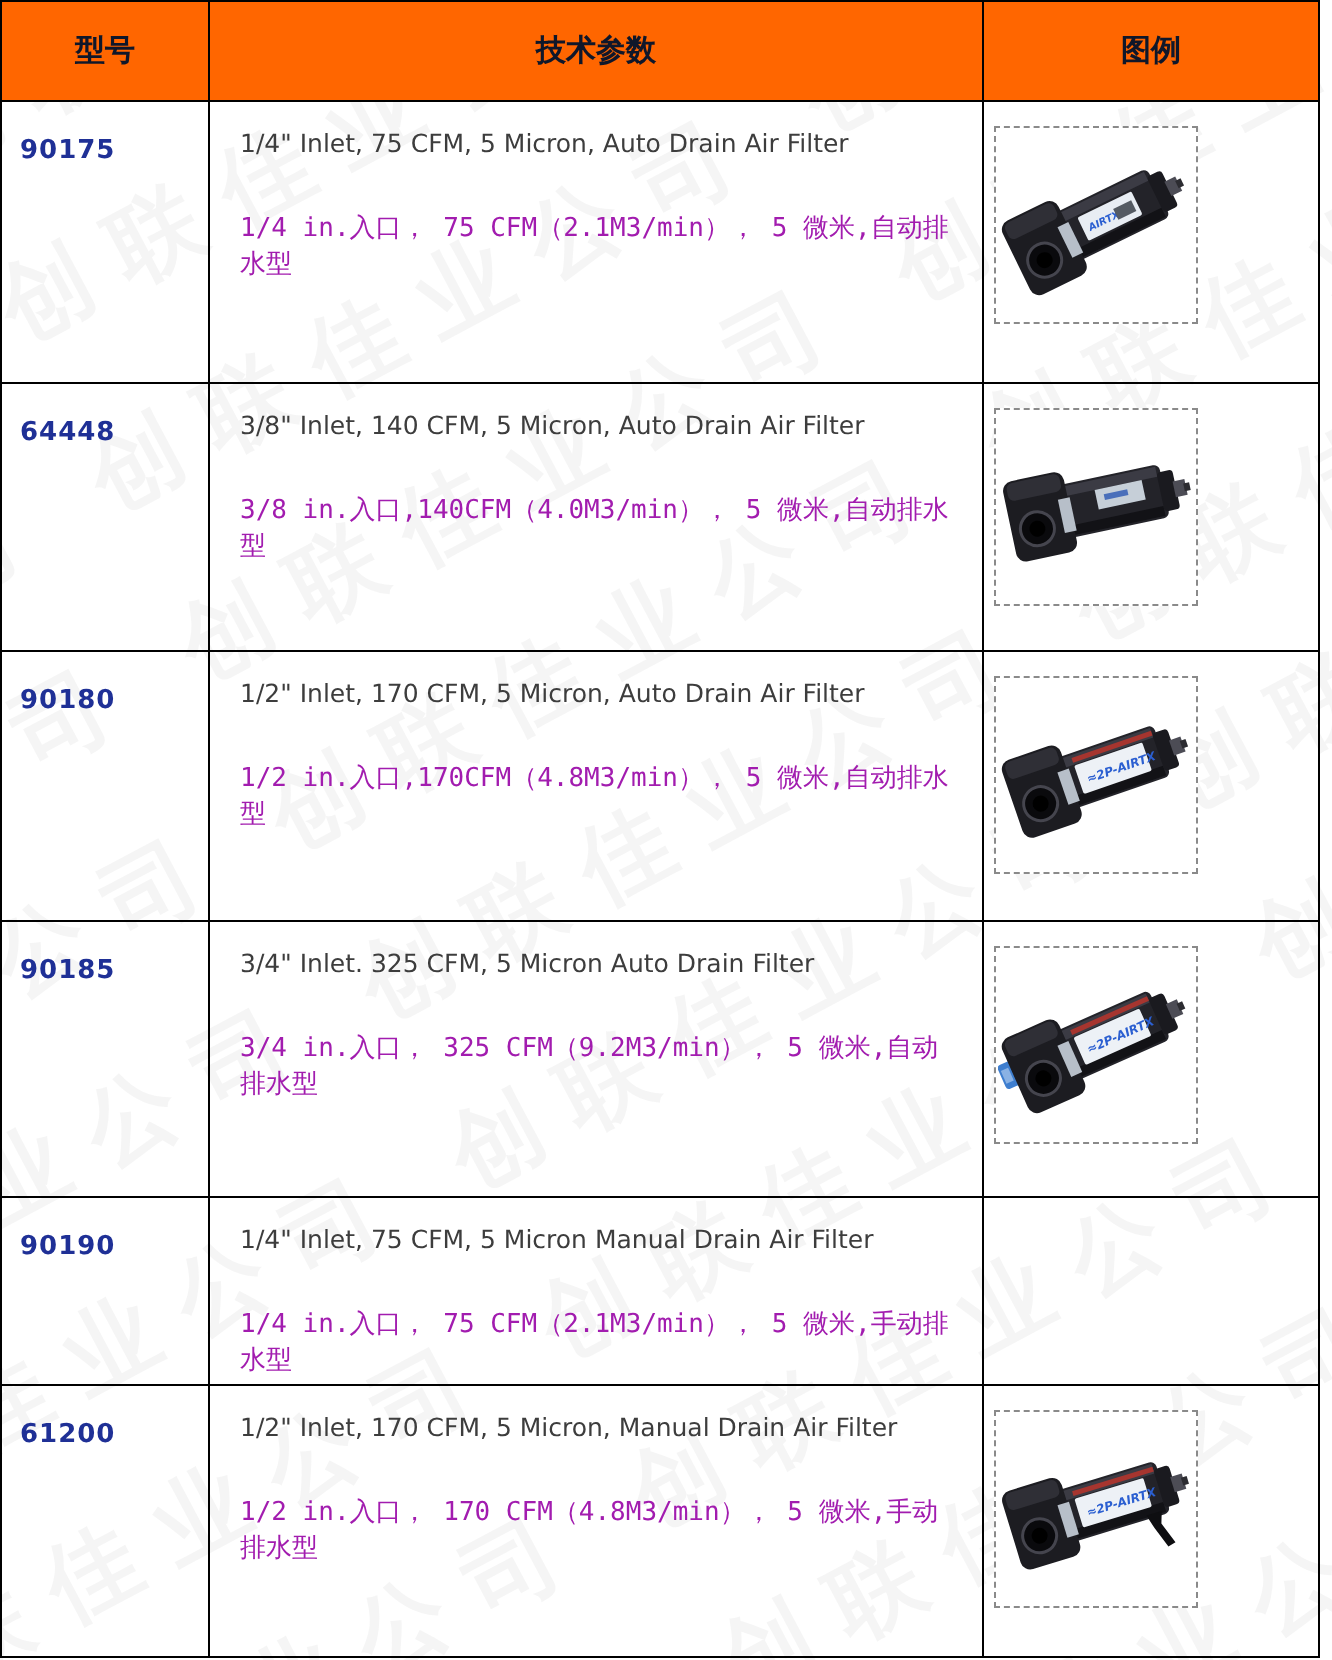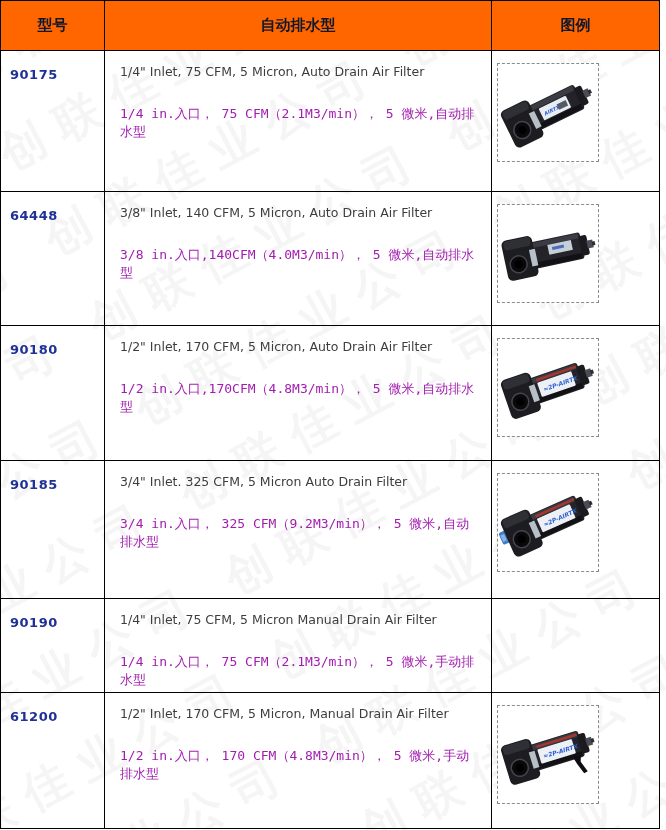--- a/index.html
+++ b/index.html
@@ -51,21 +51,21 @@
 
 <table>
   <colgroup>
     <col style="width:104px">
       <col style="width:387px">
       <col style="width:168px">
   </colgroup>
   <thead>
     <tr>
       <th>型号</th>
-      <th>自动排水型</th>
+      <th>技术参数</th>
       <th>图例</th>
     </tr>
   </thead>
   <tbody id="rows">
       <tr>
     <td class="model-cell">
       <span class="model-number">90175</span>
     </td>
     <td class="specs-cell">
       <div class="spec-en">1/4" Inlet, 75 CFM, 5 Micron, Auto Drain Air Filter</div>

